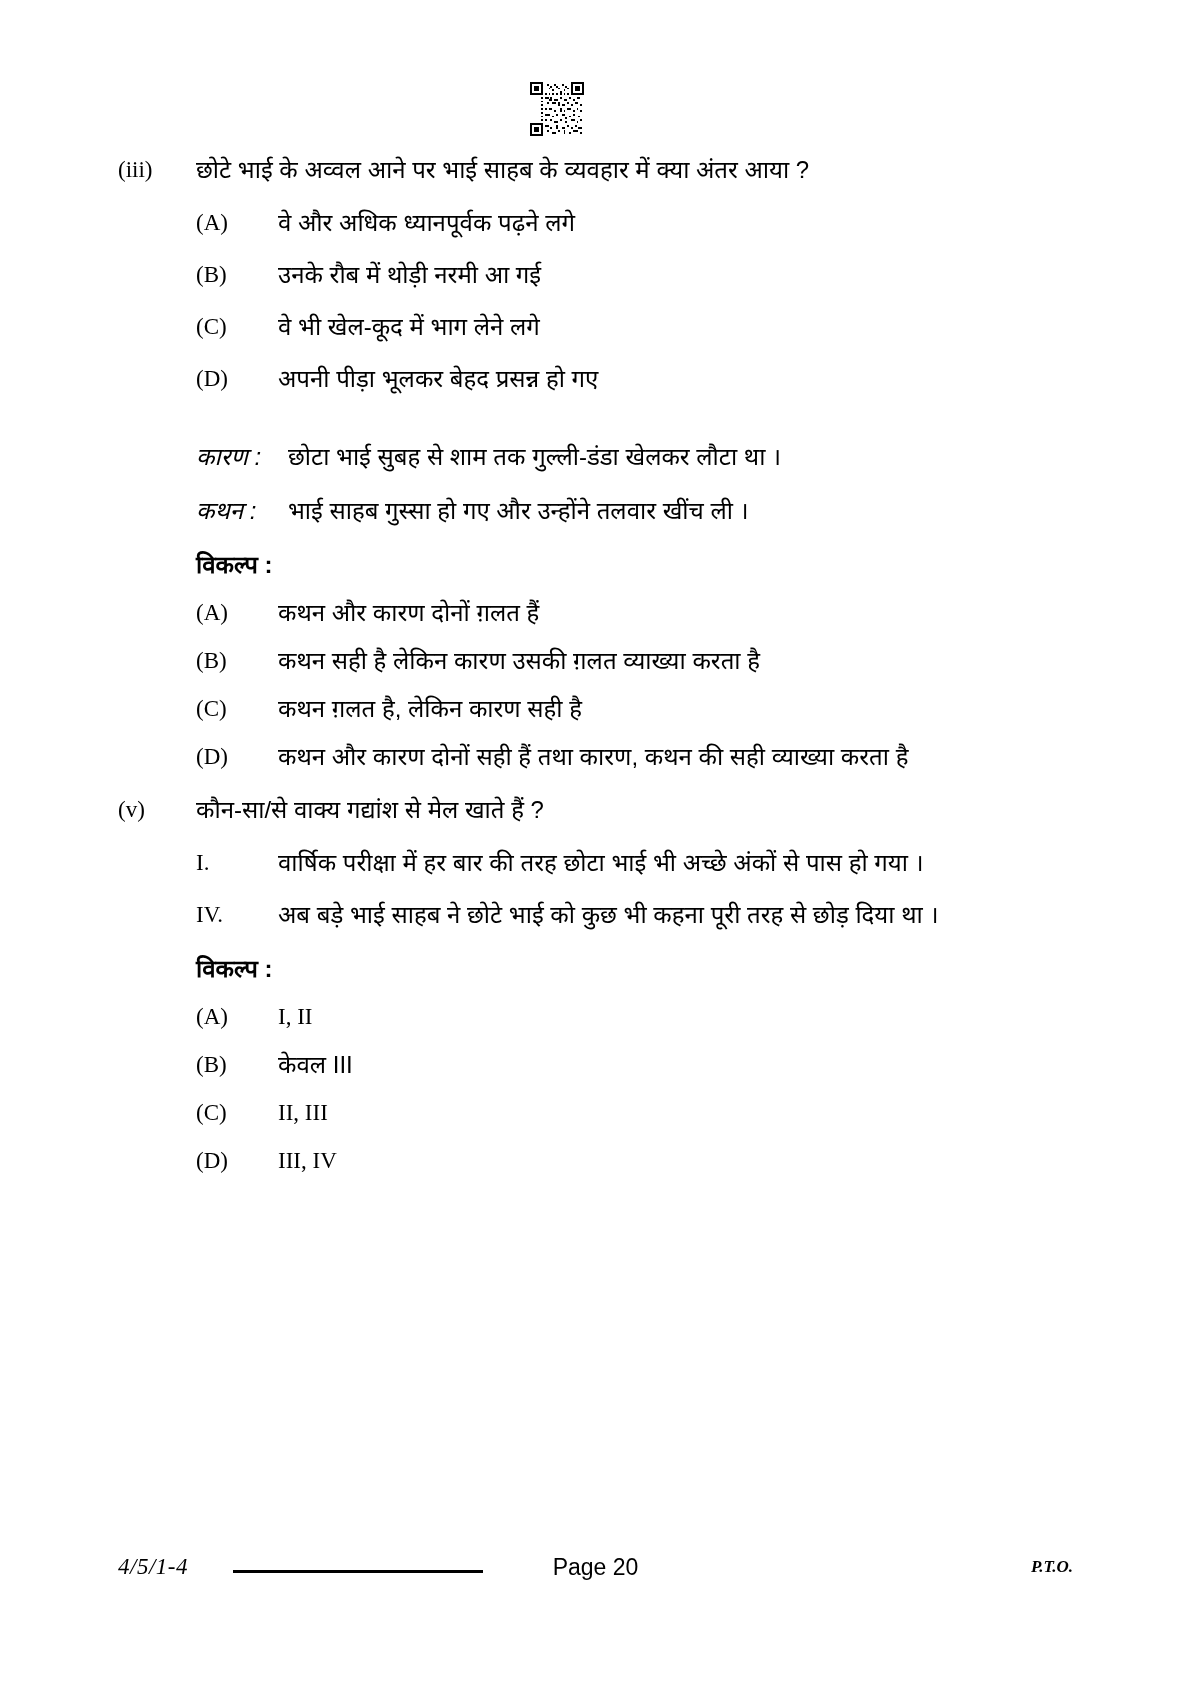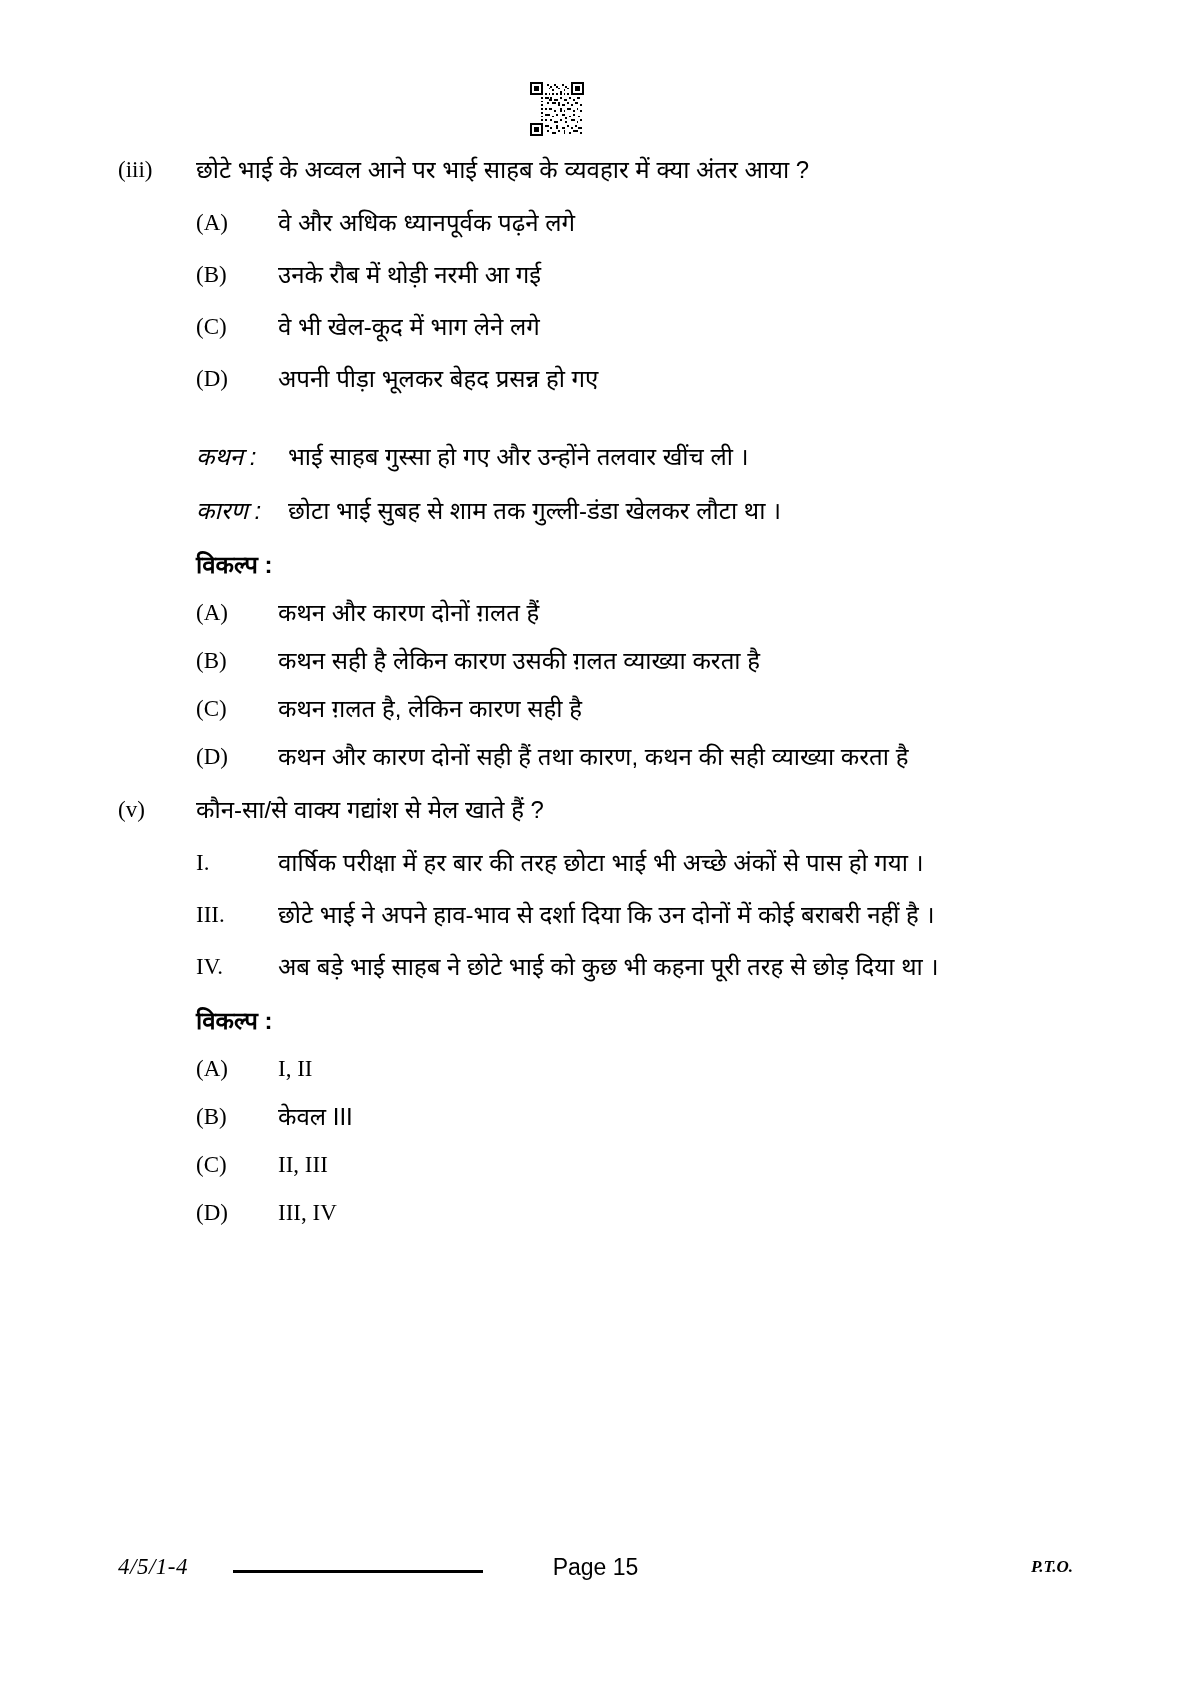--- a/index.html
+++ b/index.html
@@ -321,26 +321,26 @@
         </div>
       </div>
     </div>
 
     <div class="blockgap"></div>
 
     <div>
 
       <div class="indent">
         <div class="kkrow">
+          <div class="kklabel">कारण :</div>
+          <div class="kktext">छोटा भाई सुबह से शाम तक गुल्ली-डंडा खेलकर लौटा था ।</div>
+        </div>
+        <div class="kkrow">
           <div class="kklabel">कथन :</div>
           <div class="kktext">भाई साहब गुस्सा हो गए और उन्होंने तलवार खींच ली ।</div>
-        </div>
-        <div class="kkrow">
-          <div class="kklabel">कारण :</div>
-          <div class="kktext">छोटा भाई सुबह से शाम तक गुल्ली-डंडा खेलकर लौटा था ।</div>
         </div>
 
         <div class="vikalp">विकल्प :</div>
 
         <div class="optrow tight">
           <div class="optlabel">(A)</div>
           <div class="opttext">कथन और कारण दोनों ग़लत हैं</div>
         </div>
         <div class="optrow tight">
           <div class="optlabel">(B)</div>
@@ -364,24 +364,20 @@
         <div class="qlabel">(v)</div>
         <div class="qtext nojust">कौन-सा/से वाक्य गद्यांश से मेल खाते हैं ?</div>
       </div>
 
       <div class="indent">
         <div class="optrow">
           <div class="optlabel">I.</div>
           <div class="opttext just">वार्षिक परीक्षा में हर बार की तरह छोटा भाई भी अच्छे अंकों से पास हो गया ।</div>
         </div>
         <div class="optrow">
-          <div class="optlabel">III.</div>
-          <div class="opttext just">छोटे भाई ने अपने हाव-भाव से दर्शा दिया कि उन दोनों में कोई बराबरी नहीं है ।</div>
-        </div>
-        <div class="optrow">
           <div class="optlabel">IV.</div>
           <div class="opttext just">अब बड़े भाई साहब ने छोटे भाई को कुछ भी कहना पूरी तरह से छोड़ दिया था ।</div>
         </div>
 
         <div class="vikalp">विकल्प :</div>
 
         <div class="optrow tight">
           <div class="optlabel">(A)</div>
           <div class="opttext roman">I, II</div>
         </div>
@@ -398,17 +394,17 @@
           <div class="opttext roman">III, IV</div>
         </div>
       </div>
     </div>
 
   </div>
 
   <div class="footer">
     <div class="footer-code">4/5/1-4</div>
     <div class="footer-rule"></div>
-    <div class="footer-page">Page 15</div>
+    <div class="footer-page">Page 20</div>
     <div class="footer-pto">P.T.O.</div>
   </div>
 
 </div>
 
 </body></html>

